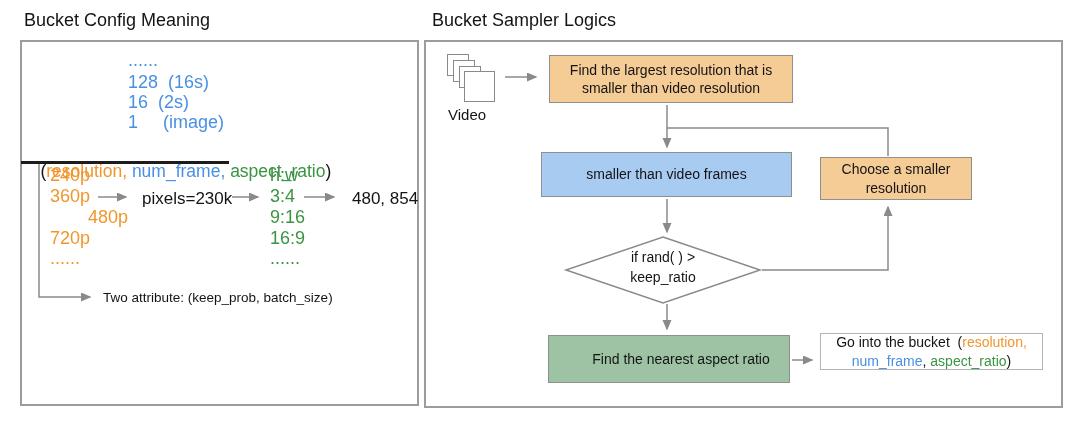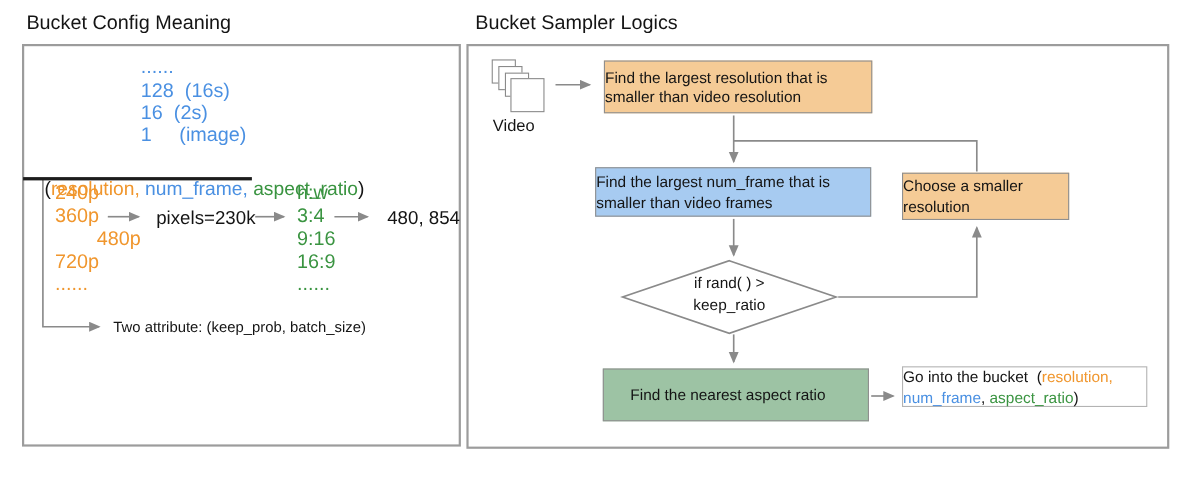--- a/index.html
+++ b/index.html
@@ -24,21 +24,21 @@
   .cfg{position:absolute;font-size:18px;white-space:pre;z-index:2;}
   .blue{color:var(--blue-text);}
   .orange{color:var(--orange-text);}
   .green{color:var(--green-text);}
   .dark{color:#141414;}
   .tuple{position:absolute;left:21px;top:140px;font-size:17.5px;white-space:pre;z-index:2;}
   .tuple span{white-space:pre;}
   .underline-bar{position:absolute;left:21px;top:161px;width:208px;height:3px;background:#1c1c1c;z-index:2;}
   .smalltext{position:absolute;font-size:17px;color:#141414;white-space:pre;z-index:2;}
   .fbox{
-    position:absolute;display:flex;flex-direction:column;align-items:flex-start;justify-content:center;
+    position:absolute;display:flex;flex-direction:column;align-items:center;justify-content:center;
     text-align:center;font-size:14px;line-height:1.32;border:1.5px solid #8f8f8f;
     box-sizing:border-box;z-index:2;color:#141414;
   }
   .fbox.orange-fill{background:var(--orange-fill);}
   .fbox.blue-fill{background:var(--blue-fill);}
   .fbox.green-fill{background:var(--green-fill);}
   .fbox.white-fill{background:#fff;border:1px solid #b3b3b3;}
   .fbox .ln{white-space:pre;}
   .diamond-label{position:absolute;left:588px;top:248px;width:150px;text-align:center;
     font-size:14px;line-height:1.4;z-index:2;color:#141414;}
@@ -113,21 +113,20 @@
     <div class="vsq" style="left:17px;top:17px;width:31px;height:31px;"></div>
   </div>
   <div class="video-label">Video</div>
 
   <div class="fbox orange-fill" style="left:549px;top:55px;width:244px;height:48px;">
     <div class="ln">Find the largest resolution that is</div>
     <div class="ln">smaller than video resolution</div>
   </div>
 
   <div class="fbox blue-fill" style="left:541px;top:152px;width:251px;height:45px;">
-    <div class="ln">Find the largest num_frame that is</div>
     <div class="ln">smaller than video frames</div>
   </div>
 
   <div class="fbox orange-fill" style="left:820px;top:157px;width:152px;height:43px;">
     <div class="ln">Choose a smaller</div>
     <div class="ln">resolution</div>
   </div>
 
   <div class="diamond-label">
     <div class="ln">if rand( ) &gt;</div>

